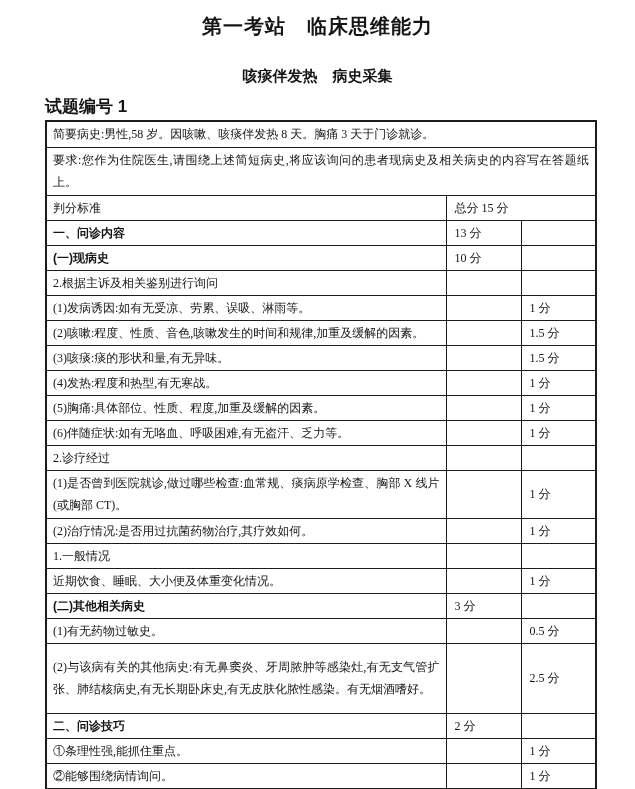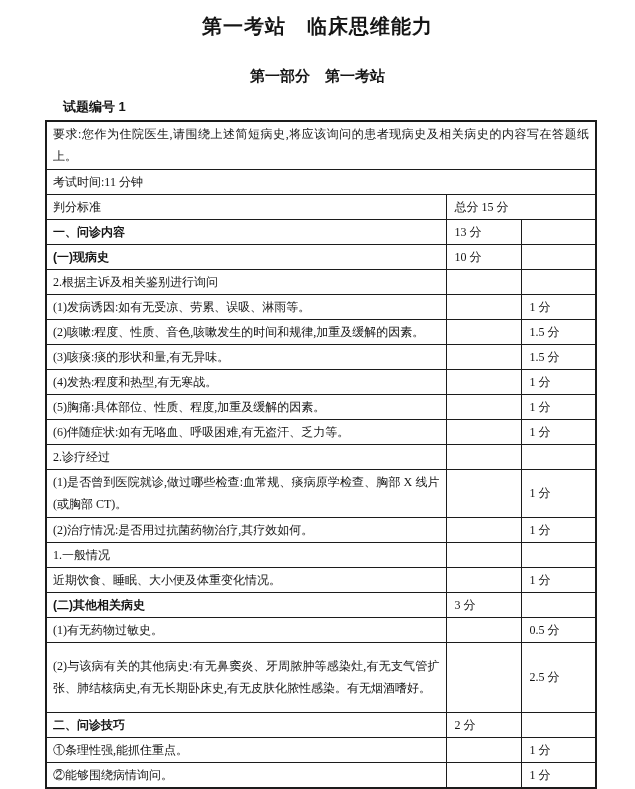--- a/index.html
+++ b/index.html
@@ -21,24 +21,24 @@
   }
   .section-title{
     margin:29px 0 0 0;
     text-align:center;
     font-family:"Liberation Serif", serif;
     font-weight:bold;
     font-size:15px;
     line-height:18px;
   }
   .exam-number{
-    margin:15px 0 6px 63px;
+    margin:15px 0 6px 45px;
     font-family:"Liberation Sans", sans-serif;
     font-weight:bold;
-    font-size:13px;
+    font-size:17px;
     line-height:14px;
   }
   table.score-table{
     margin-left:45px;
     width:550px;
     table-layout:fixed;
     border-collapse:collapse;
     border:2px solid #1c1c1c;
   }
   col.c-main{width:400px;}
@@ -63,35 +63,35 @@
     font-weight:bold;
     margin-top:20px;
   }
 </style>
 </head>
 <body>
 
 <div class="page">
 
   <h1 class="main-title">第一考站　临床思维能力</h1>
-  <h2 class="section-title">第一部分　第一考站</h2>
+  <h2 class="section-title">咳痰伴发热　病史采集</h2>
   <div class="exam-number">试题编号 1</div>
 
   <table class="score-table">
     <colgroup>
       <col class="c-main">
         <col class="c-mid">
         <col class="c-right">
     </colgroup>
     <tbody>
+      <tr class="first">
+        <td colspan="3" class="main-cell">简要病史:男性,58 岁。因咳嗽、咳痰伴发热 8 天。胸痛 3 天于门诊就诊。</td>
+      </tr>
       <tr class="tall2">
         <td colspan="3" class="main-cell">要求:您作为住院医生,请围绕上述简短病史,将应该询问的患者现病史及相关病史的内容写在答题纸上。</td>
-      </tr>
-      <tr>
-        <td colspan="3" class="main-cell">考试时间:11 分钟</td>
       </tr>
       <tr>
         <td class="main-cell">判分标准</td>
         <td colspan="2" class="score">总分 15 分</td>
       </tr>
 
       <tr class="bold-row">
         <td class="main-cell">一、问诊内容</td>
         <td class="score">13 分</td>
         <td class="score"></td>

